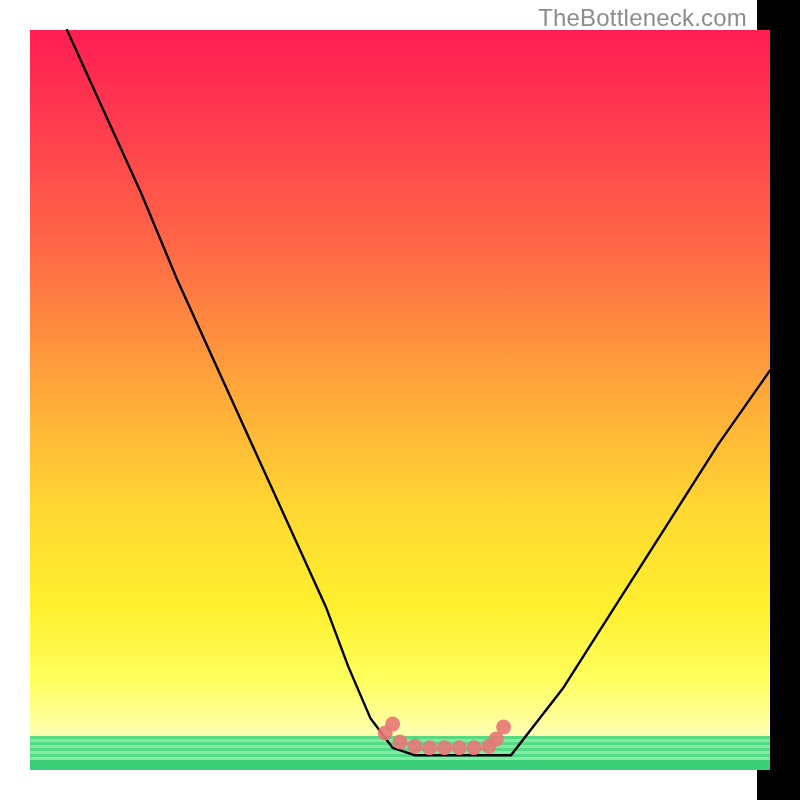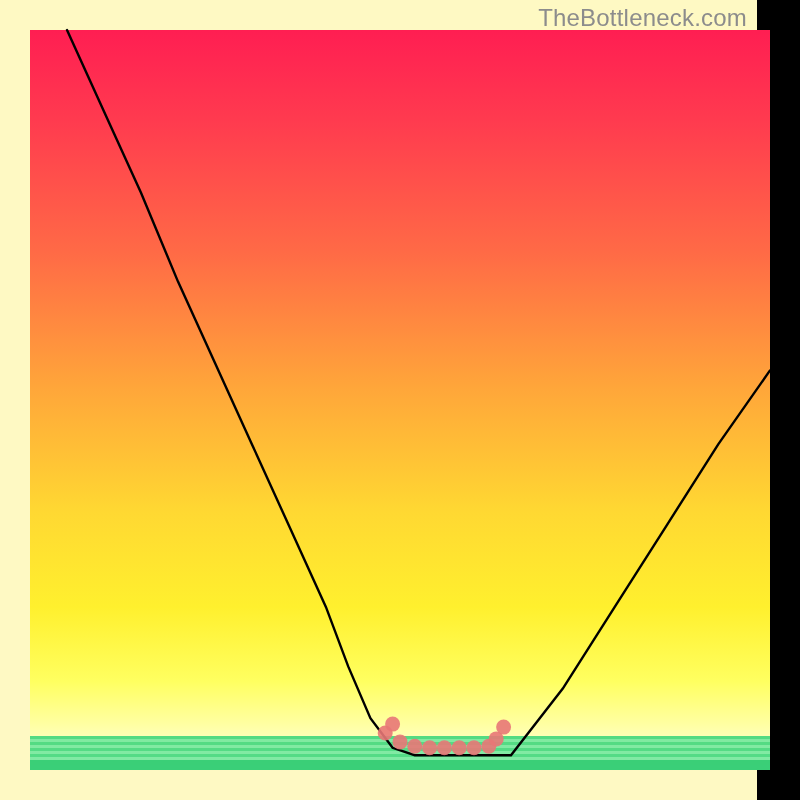--- a/index.html
+++ b/index.html
@@ -10,21 +10,21 @@
     background: #000;
     overflow: hidden;
     font-family: Arial, Helvetica, sans-serif;
   }
   .frame {
     position: absolute;
     left: 0;
     top: 0;
     width: 757px;
     height: 800px;
-    background: #fef9c3;
+    background: #ffffff;
   }
   .plot {
     position: absolute;
     left: 30px;
     top: 30px;
     width: 740px;
     height: 740px;
     
     background: linear-gradient(
       to bottom,

